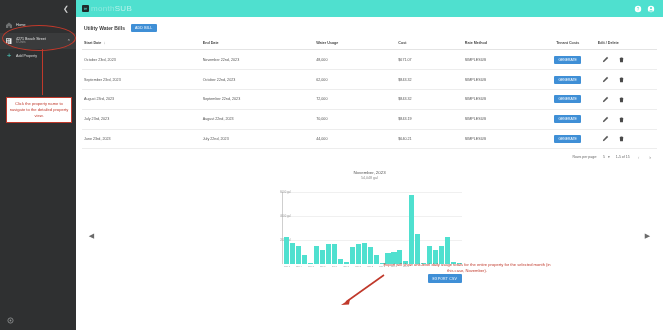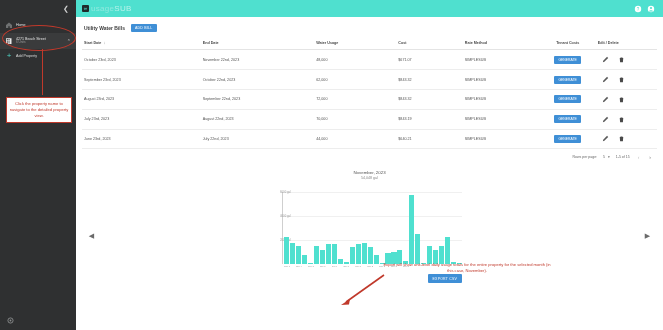--- a/index.html
+++ b/index.html
@@ -242,21 +242,21 @@
     </div>
 
     <div class="anno-ellipse"></div>
     <div class="anno-stem"></div>
     <div class="anno-box">Click the property name to navigate to the detailed property view.</div>
   </div>
 
   <div class="topbar">
     <div class="brand">
       <span class="brand-mark">∞</span>
-      <span class="brand-text"><span>usage</span><b>SUB</b></span>
+      <span class="brand-text"><span>month</span><b>SUB</b></span>
     </div>
     <div class="top-actions">
       <span class="top-ico">
         <svg viewBox="0 0 16 16">
             <circle cx="8" cy="8" r="6.4" fill="#ffffff"></circle>
             <text x="8" y="11.2" font-size="9" fill="#4fe0cf" text-anchor="middle" font-family="Liberation Sans">?</text>
           </svg>
       </span>
       <span class="top-ico">
         <svg viewBox="0 0 16 16">

